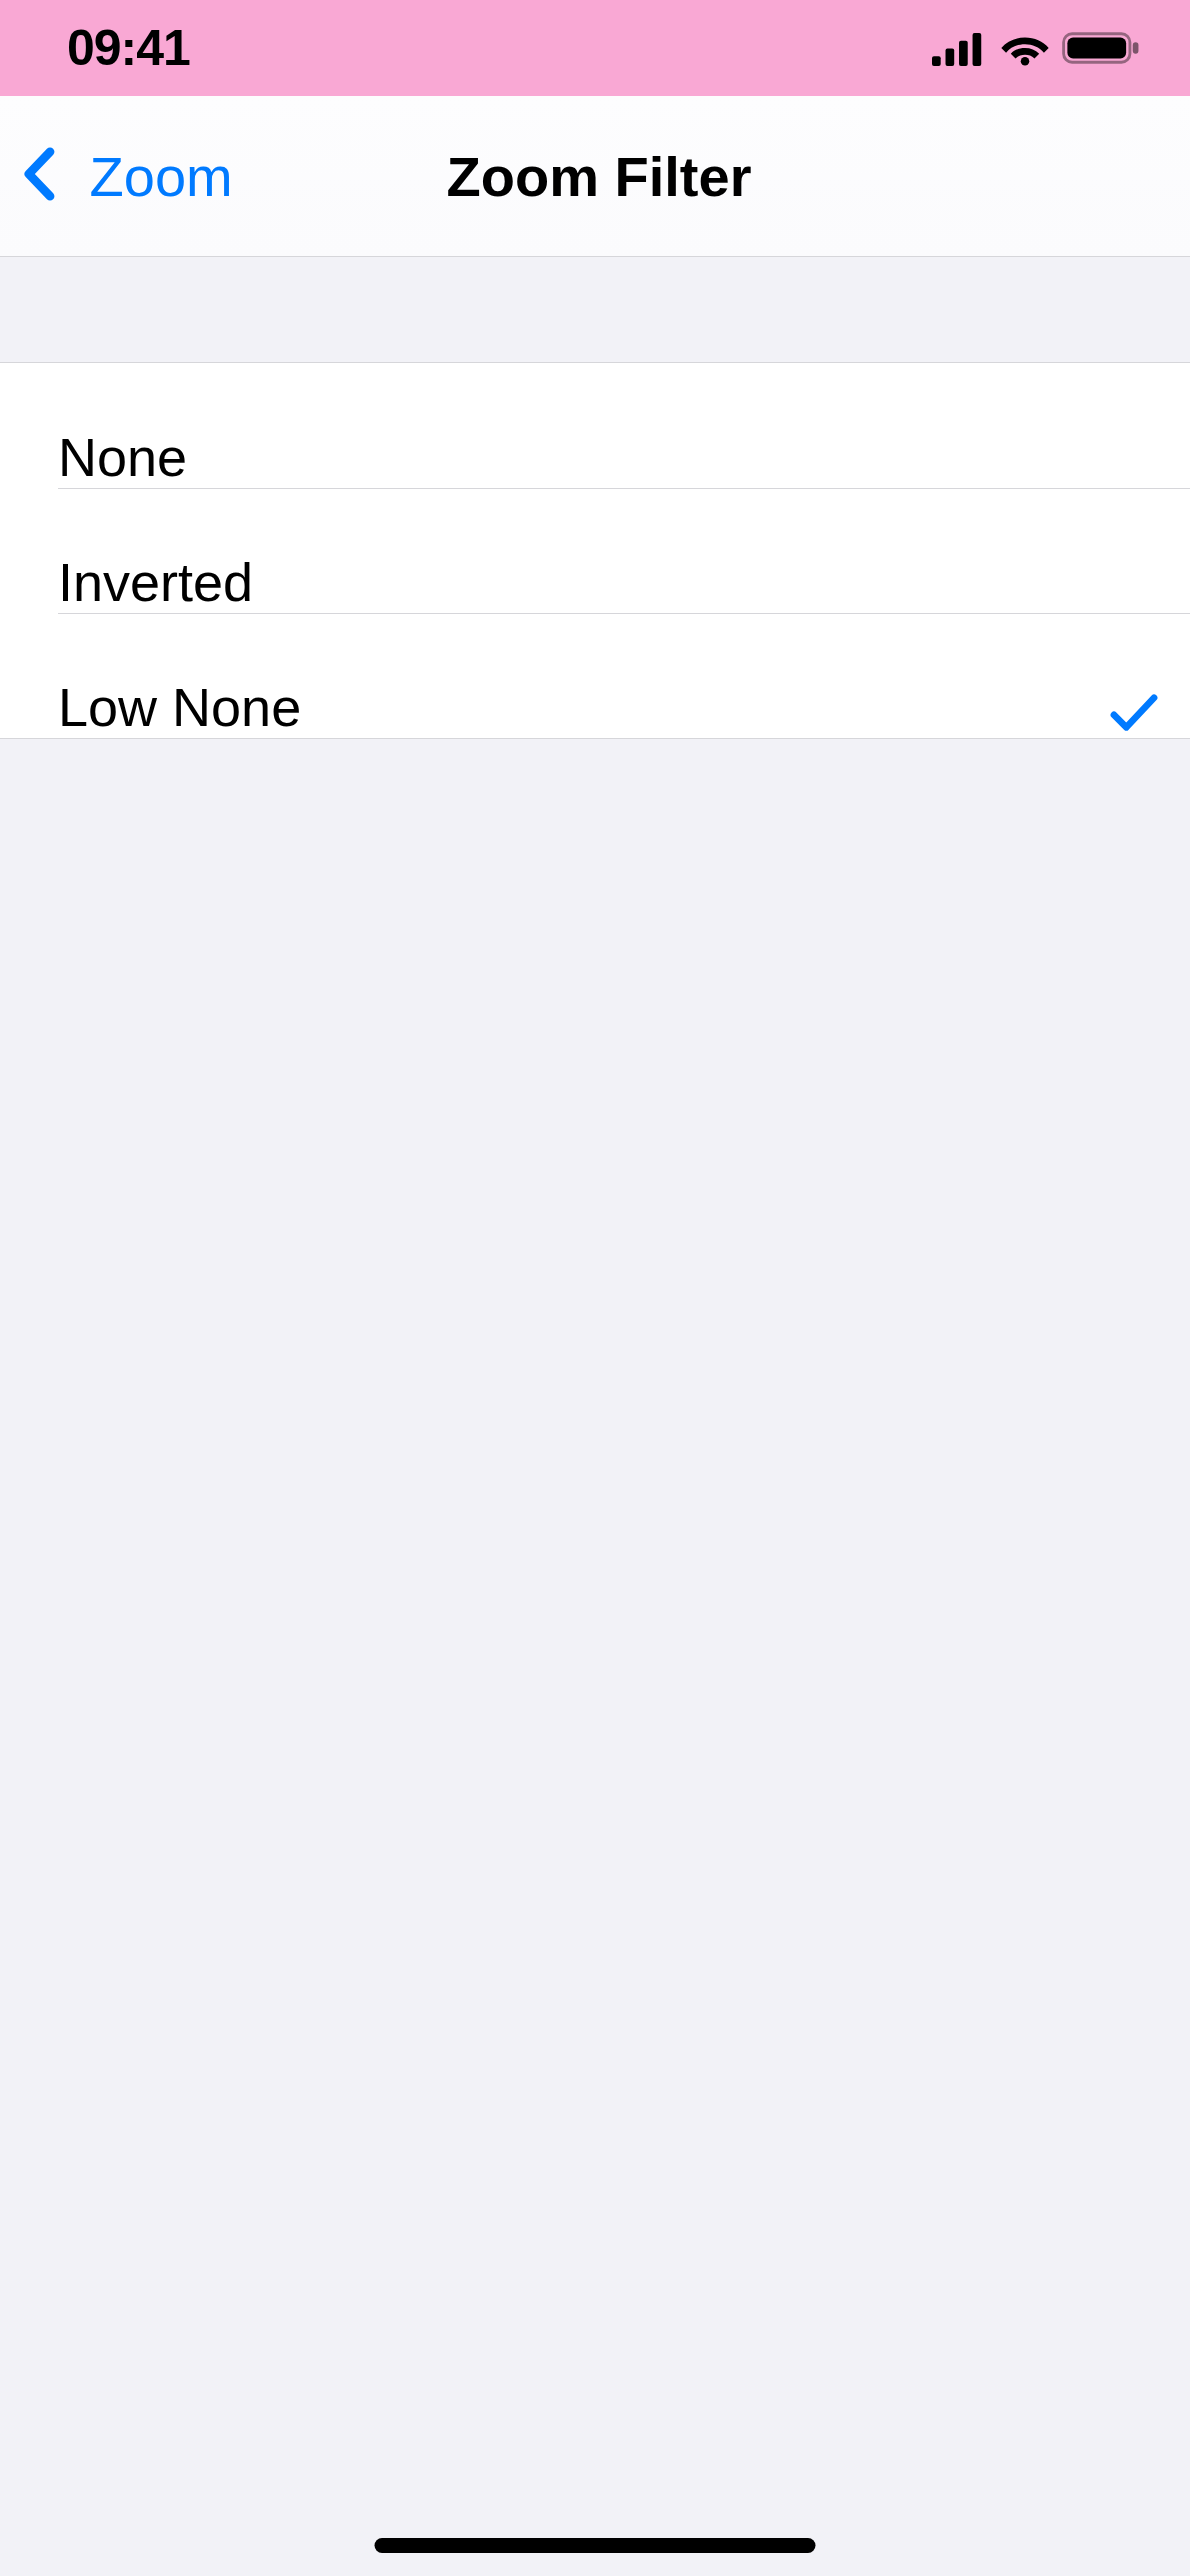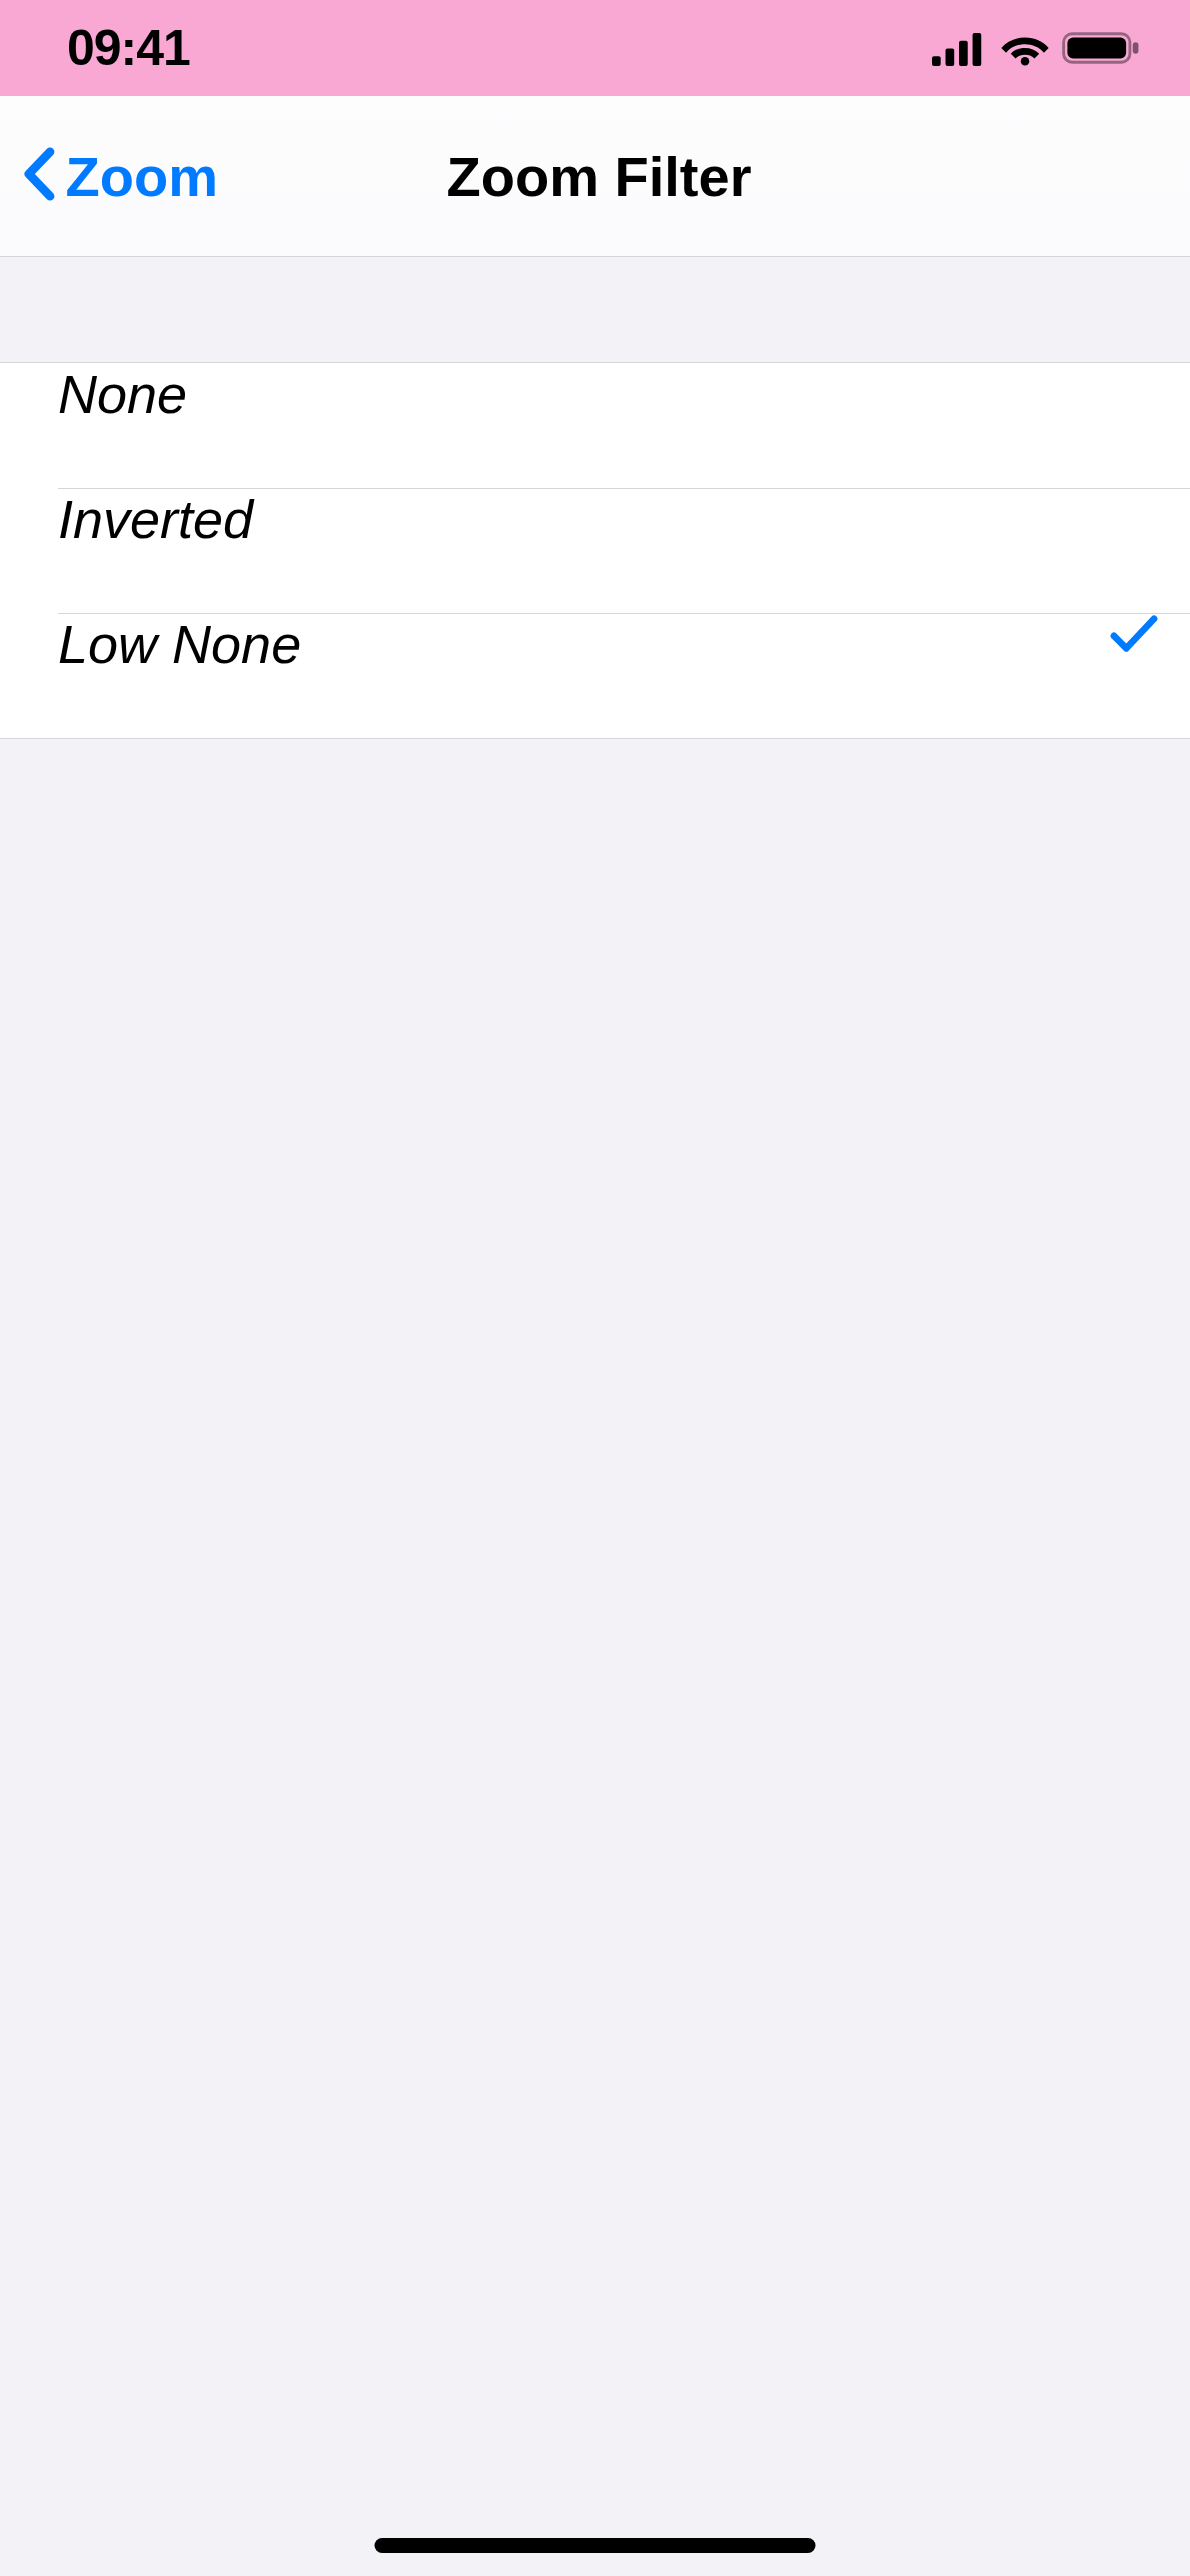--- a/index.html
+++ b/index.html
@@ -55,21 +55,22 @@
       padding-left: 21px;
       gap: 9.6px;
       z-index: 2;
     }
     .back-chevron {
       color: #007aff;
     }
     .back-label {
       font-size: 56px;
       color: #007aff;
-      font-weight: 700;
+      font-weight: 400;
+      margin-left: 24px;
     }
     .nav-title {
       position: absolute;
       left: 0;
       right: 0;
       text-align: center;
       font-size: 56px;
       font-weight: 600;
       color: #000;
       z-index: 1;
@@ -79,25 +80,24 @@
       height: 105px;
     }
     .list {
       background: #fff;
       border-top: 1px solid #d6d6da;
       border-bottom: 1px solid #d6d6da;
     }
     .list-item {
       height: 125px;
       display: flex;
-      align-items: flex-start;
+      align-items: flex-end;
       justify-content: space-between;
       padding: 0 32px 0 58px;
       position: relative;
-      font-style: italic;
     }
     .list-item + .list-item::before {
       content: '';
       position: absolute;
       top: 0;
       left: 58px;
       right: 0;
       height: 1px;
       background: #d6d6da;
     }

